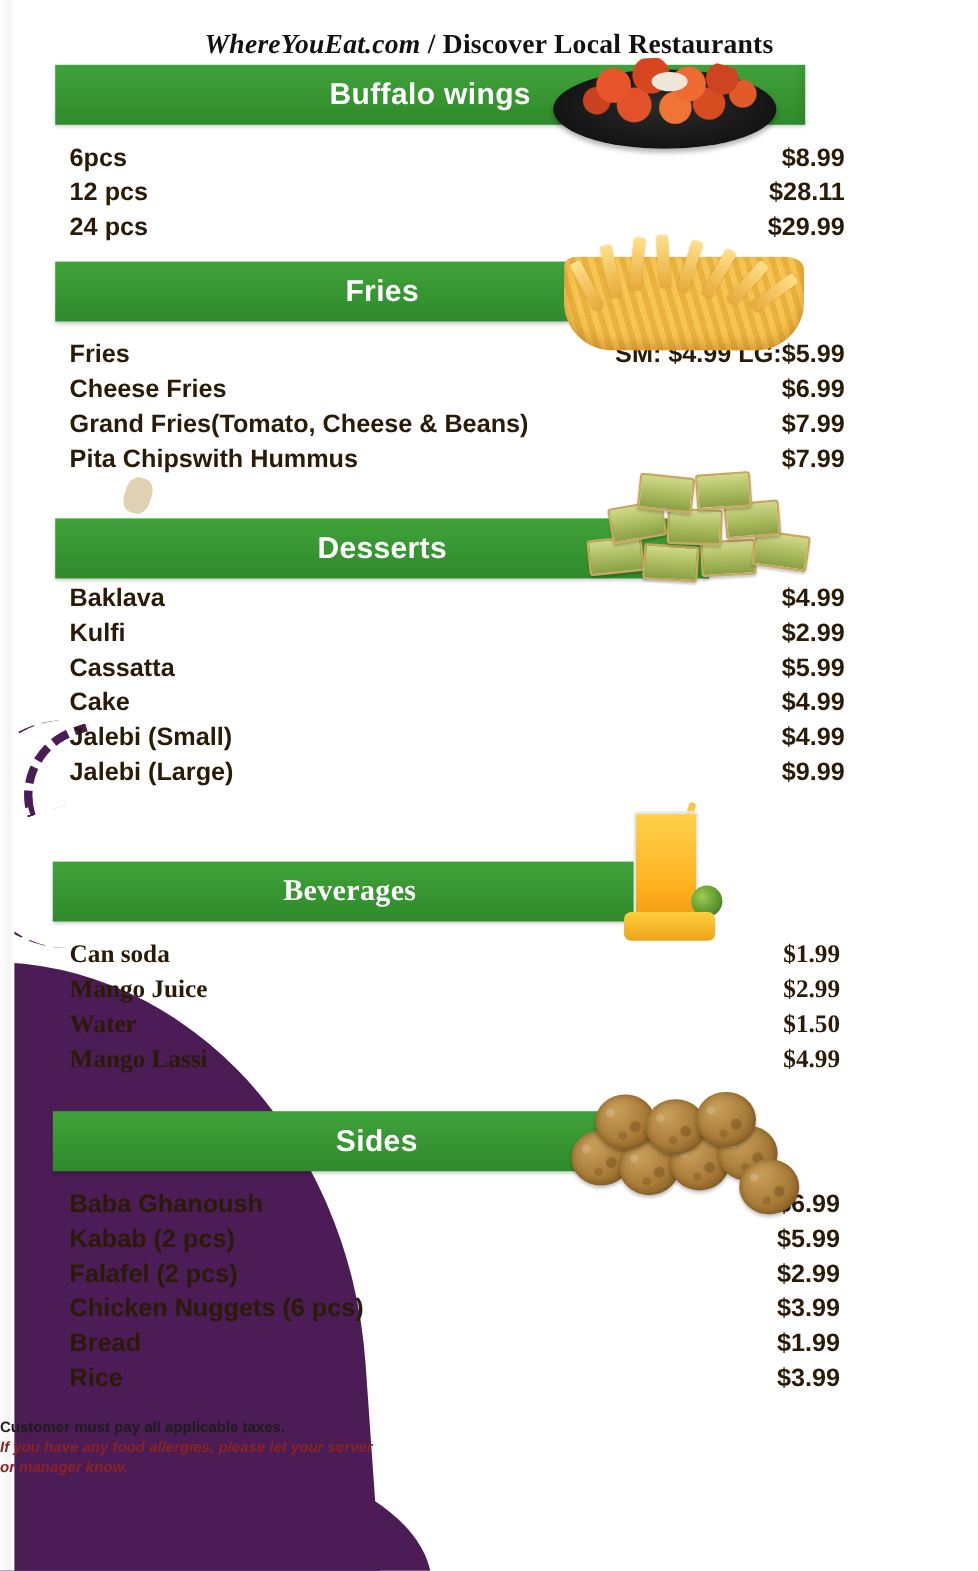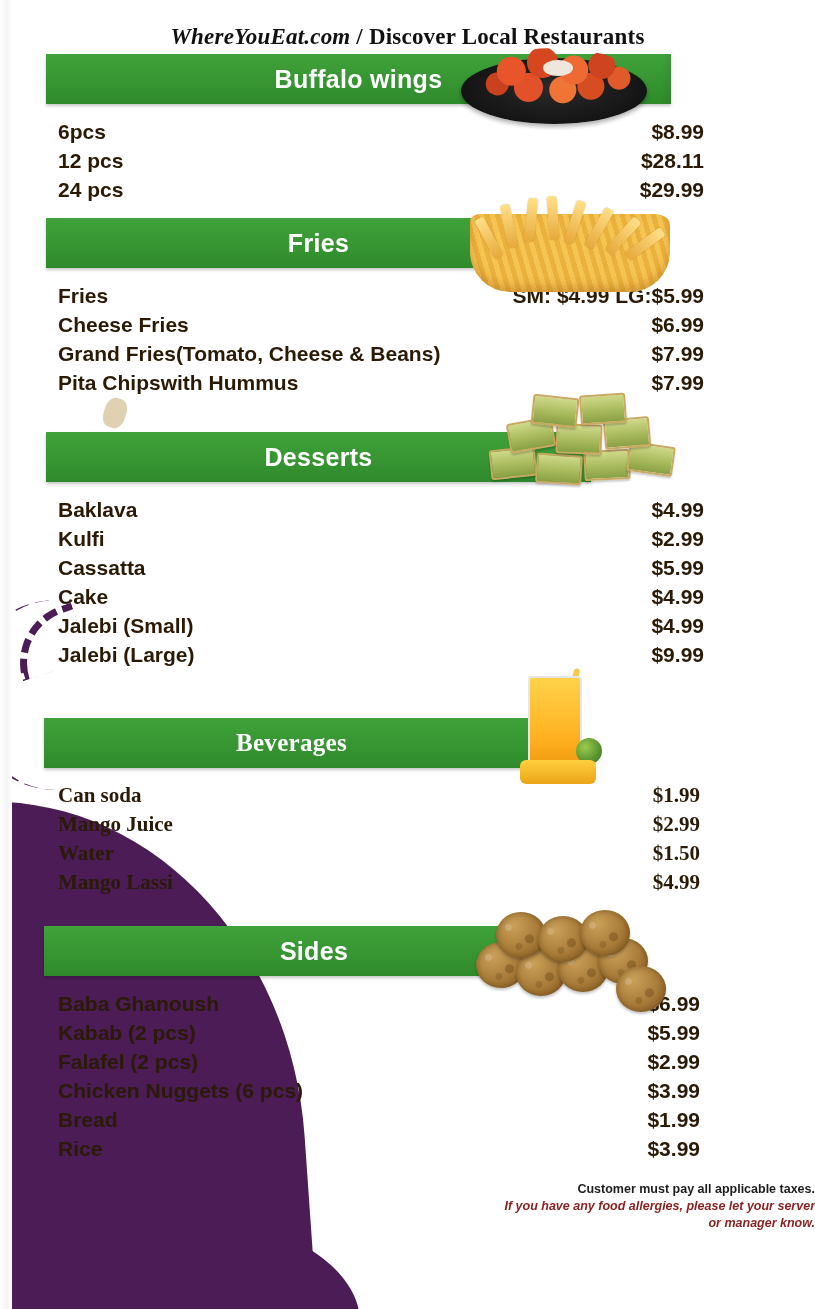--- a/index.html
+++ b/index.html
@@ -253,21 +253,21 @@
     background:
       radial-gradient(circle at 20% 30%, rgba(255,255,255,.18) 0 3px, transparent 4px),
       radial-gradient(circle at 70% 60%, rgba(60,30,0,.25) 0 4px, transparent 5px),
       radial-gradient(circle at 45% 80%, rgba(60,30,0,.18) 0 3px, transparent 4px);
   }
 
   
   .footer {
     position: absolute;
     left: 0; top: 1182px; width: 815px;
-    text-align: right;
+    text-align: left;
   }
   .footer .line1 {
     font-size: 12.5px; font-weight: bold; color: #1d1d1d;
     margin-bottom: 2px;
   }
   .footer .line2 {
     font-size: 12.5px; font-weight: bold; font-style: italic; color: #8a2424;
     line-height: 1.35;
   }
 </style>
@@ -360,21 +360,21 @@
       <div class="stick" style="left:124px; top:10px; transform:rotate(30deg);"></div>
       <div class="stick" style="left:148px; top:18px; transform:rotate(42deg);"></div>
       <div class="stick" style="left:170px; top:26px; transform:rotate(54deg);"></div>
     </div>
   </div>
 
   <div class="section" style="position:absolute; left:46px; top:432px; width:678px;">
     <div class="banner" style="width:545px;">
       <span class="banner-title">Desserts</span>
     </div>
-    <div class="items" style="padding-left:12px; padding-right:20px; padding-top:14px;">
+    <div class="items" style="padding-left:12px; padding-right:20px; padding-top:3px;">
       <div class="item">
         <span class="name">Baklava</span>
         <span class="spacer"></span>
         <span class="price">$4.99</span>
       </div>
       <div class="item">
         <span class="name">Kulfi</span>
         <span class="spacer"></span>
         <span class="price">$2.99</span>
       </div>

